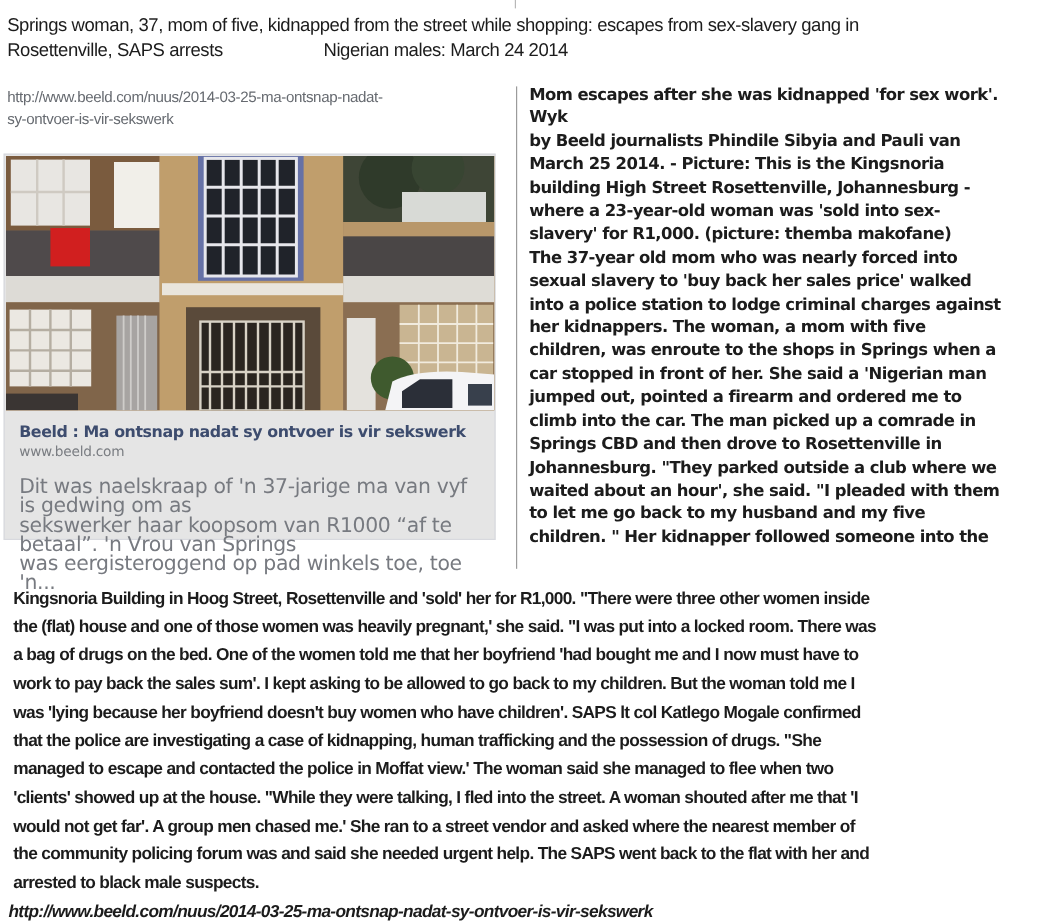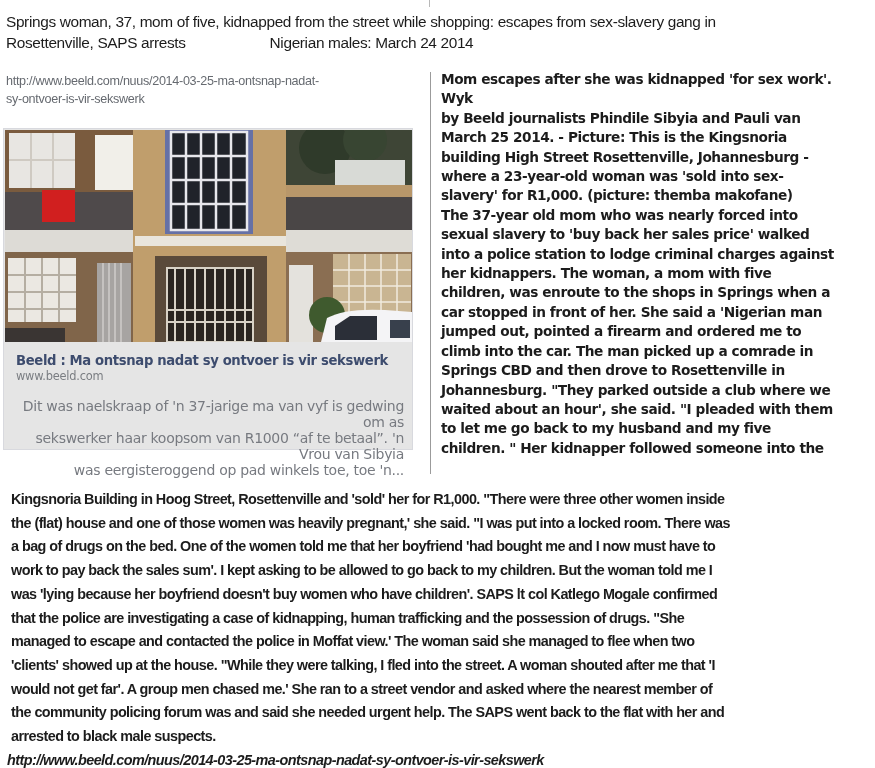--- a/index.html
+++ b/index.html
@@ -37,22 +37,22 @@
     .card-title {
       font-size: 13.2px; font-weight: bold; color: #3b5998;
       font-family: "DejaVu Sans", sans-serif; letter-spacing: -0.35px; line-height: 17px;
       color: #3d4c6e;
     }
     .card-domain {
       font-size: 11.4px; color: #7a7d82; line-height: 15px;
       font-family: "DejaVu Sans", sans-serif; letter-spacing: -0.2px;
     }
     .card-desc {
-      margin-top: 14px; font-size: 14px; line-height: 16px; color: #777a80;
-      font-family: "DejaVu Sans", sans-serif; letter-spacing: -0.3px; text-align: right;
+      margin-top: 14px; font-size: 17px; line-height: 16px; color: #777a80;
+      font-family: "DejaVu Sans", sans-serif; letter-spacing: -0.3px;
     }
 
     .divider {
       position: absolute; left: 430px; top: 72px; width: 1px; height: 402px; background: #9b9b9b;
     }
     .right-col {
       position: absolute; left: 441px; top: 70px; width: 428px;
       font-size: 13.7px; line-height: 19.4px; font-weight: bold; color: #1c1c1c;
       font-family: "DejaVu Sans", sans-serif; letter-spacing: -0.45px;
     }
@@ -177,21 +177,21 @@
       <path d="M330 196 L345 186 L372 186 L372 210 L330 210 Z" fill="#2b2f38"></path>
       <rect x="385" y="190" width="20" height="18" fill="#38404c"></rect>
       <rect x="0" y="198" width="60" height="14" fill="#3a3533"></rect>
     </svg>
   </div>
   <div class="card-body">
     <div class="card-title">Beeld : Ma ontsnap nadat sy ontvoer is vir sekswerk</div>
     <div class="card-domain">www.beeld.com</div>
     <div class="card-desc">
       <div>Dit was naelskraap of 'n 37-jarige ma van vyf is gedwing om as</div>
-      <div>sekswerker haar koopsom van R1000 “af te betaal”. 'n Vrou van Sibyia</div>
+      <div>sekswerker haar koopsom van R1000 “af te betaal”. 'n Vrou van Springs</div>
       <div>was eergisteroggend op pad winkels toe, toe 'n...</div>
     </div>
   </div>
 </div>
 
 <div class="divider"></div>
 
 <div class="right-col">
   <p>Mom escapes after she was kidnapped 'for sex work'.</p>
   <p>Wyk</p>

